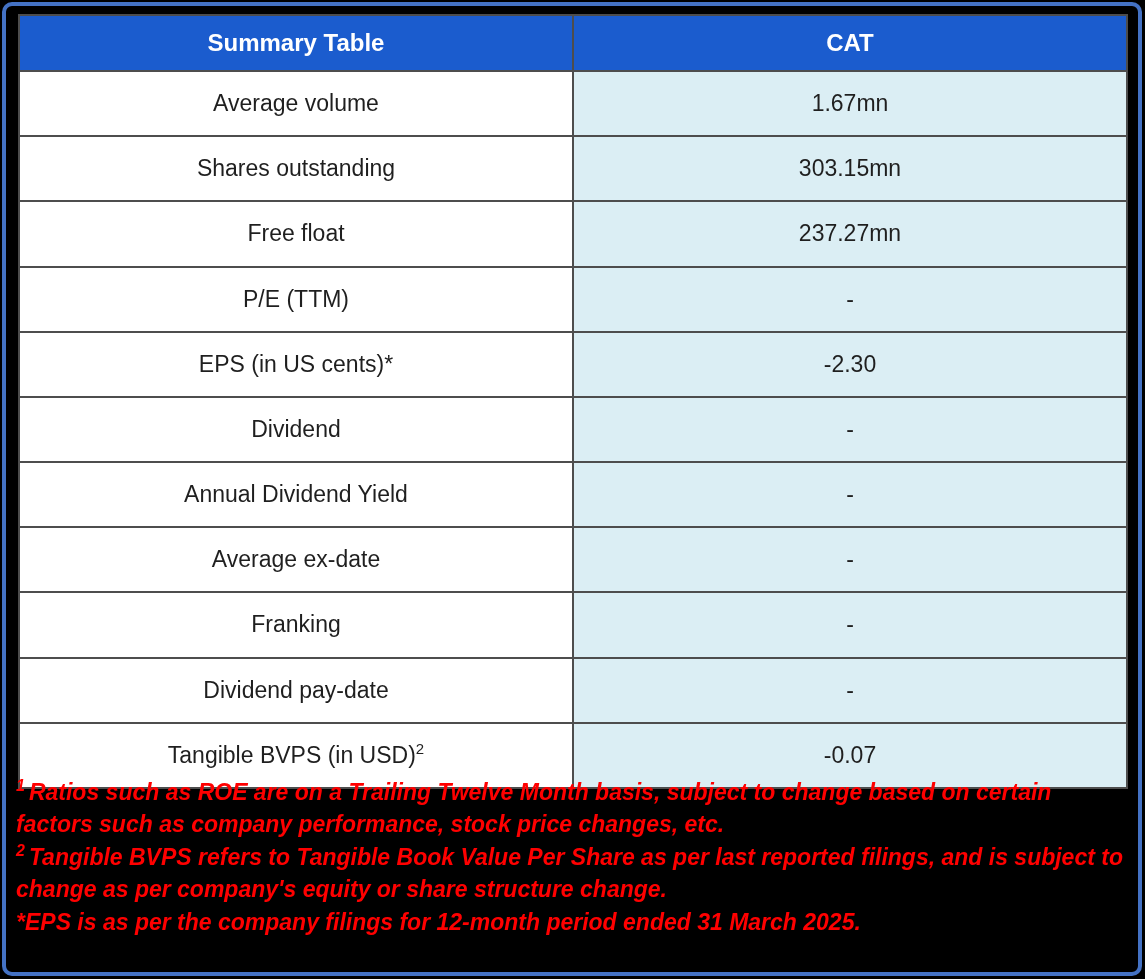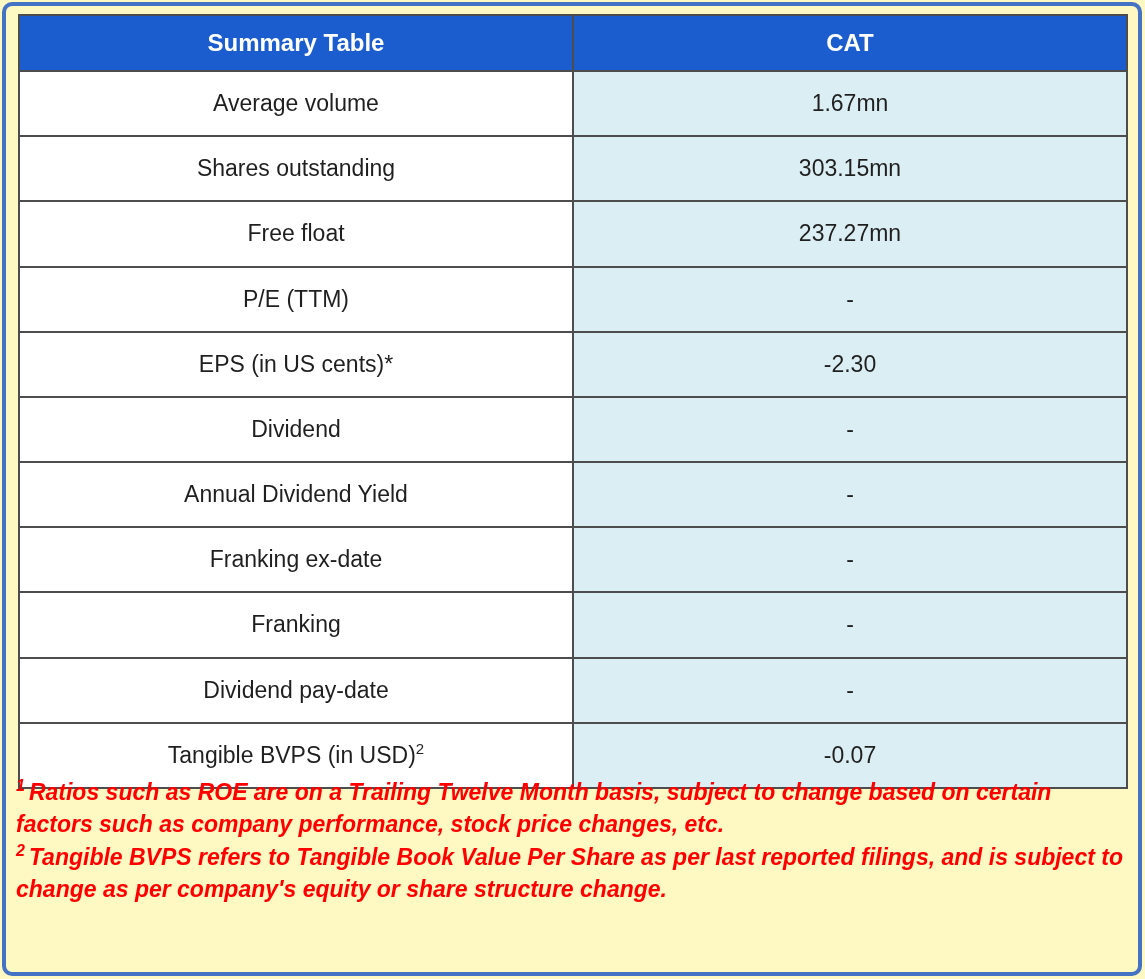--- a/index.html
+++ b/index.html
@@ -5,21 +5,21 @@
   html, body {
     margin: 0;
     padding: 0;
     background: #ffffff;
     font-family: "Liberation Sans", sans-serif;
   }
   .canvas {
     position: relative;
     width: 1145px;
     height: 979px;
-    background: #fef9c3;
+    background: #000000;
     box-sizing: border-box;
     overflow: hidden;
   }
   .outer-frame {
     position: absolute;
     left: 2px; top: 2px; right: 3px; bottom: 3px;
     border: 4px solid #4472C4;
     border-radius: 10px;
     pointer-events: none;
   }
@@ -114,37 +114,38 @@
       </tr>
       <tr>
         <td class="label-cell"><span>Dividend</span><sup></sup></td>
         <td class="value-cell">-</td>
       </tr>
       <tr>
         <td class="label-cell"><span>Annual Dividend Yield</span><sup></sup></td>
         <td class="value-cell">-</td>
       </tr>
       <tr>
-        <td class="label-cell"><span>Franking ex-date</span><sup></sup></td>
+        <td class="label-cell"><span>Average ex-date</span><sup></sup></td>
         <td class="value-cell">-</td>
       </tr>
       <tr>
         <td class="label-cell"><span>Franking</span><sup></sup></td>
         <td class="value-cell">-</td>
       </tr>
       <tr>
         <td class="label-cell"><span>Dividend pay-date</span><sup></sup></td>
         <td class="value-cell">-</td>
       </tr>
       <tr>
         <td class="label-cell"><span>Tangible BVPS (in USD)</span><sup>2</sup></td>
         <td class="value-cell">-0.07</td>
       </tr>
     </tbody>
   </table>
 
   <div class="footnotes">
     <p><sup>1</sup><span>Ratios such as ROE are on a Trailing Twelve Month basis, subject to change based on certain factors such as company performance, stock price changes, etc.</span></p>
     <p><sup>2</sup><span>Tangible BVPS refers to Tangible Book Value Per Share as per last reported filings, and is subject to change as per company's equity or share structure change.</span></p>
+    <p><span>*EPS is as per the company filings for 12-month period ended 31 March 2025.</span></p>
   </div>
 
   <div class="outer-frame"></div>
 </div>
 
 </body></html>

